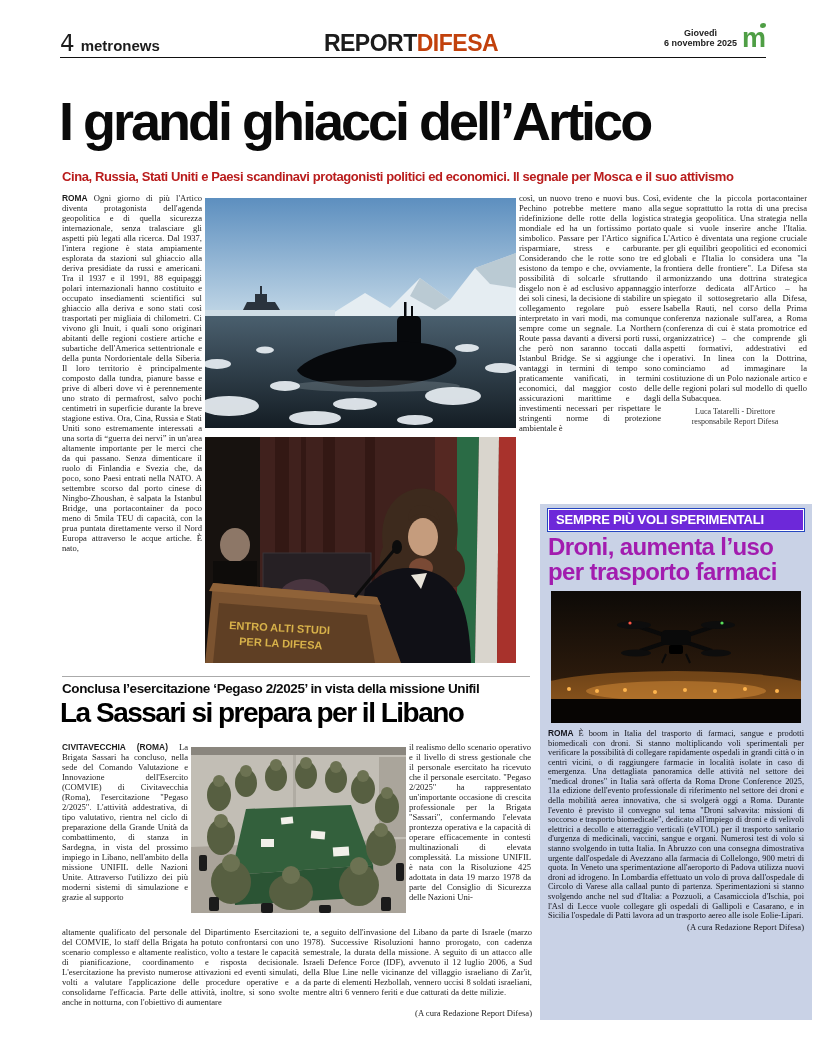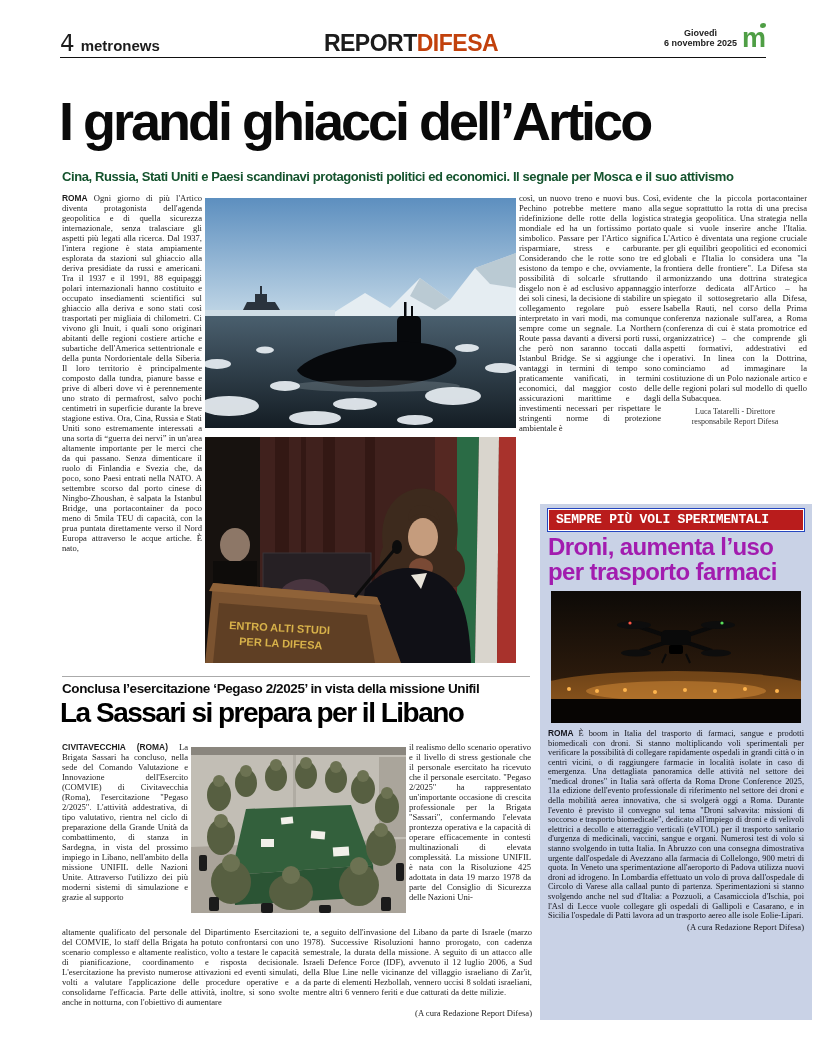--- a/index.html
+++ b/index.html
@@ -17,21 +17,21 @@
   .dateblock{text-align:center;font-family:"Liberation Sans",sans-serif;font-size:9px;font-weight:700;line-height:1.15;color:#222;}
   .mlogo{position:relative;font-family:"Liberation Sans",sans-serif;font-weight:800;font-size:27px;color:#4f9e45;line-height:22px;}
   .mleaf{position:absolute;top:-4px;right:0;width:6px;height:5px;border-radius:60% 40% 60% 40%;background:#4f9e45;}
   .hrule{left:60px;right:56px;top:57px;height:1px;background:#111;}
   
   .kicker1{left:62px;top:74px;width:702px;font-family:"Liberation Sans",sans-serif;font-weight:800;
            font-size:17px;letter-spacing:-0.8px;white-space:nowrap;color:#0d0d0d;}
   .headline1{left:59px;top:93px;width:705px;font-family:"Liberation Sans",sans-serif;font-weight:800;
              font-size:54px;letter-spacing:-3px;line-height:1.05;white-space:nowrap;color:#0a0a0a;}
   .subhead1{left:62px;top:169px;width:702px;font-family:"Liberation Sans",sans-serif;font-weight:800;
-            font-size:13px;letter-spacing:-0.4px;white-space:nowrap;color:#14532d;}
+            font-size:13px;letter-spacing:-0.4px;white-space:nowrap;color:#b91c1c;}
   .bodycol{font-size:8.6px;line-height:10px;text-align:justify;overflow:hidden;}
   .dl{font-family:"Liberation Sans",sans-serif;font-weight:700;font-size:8.4px;}
   .col1{left:62px;top:193px;width:140px;height:484px;}
   .col2{left:519px;top:193px;width:142px;height:318px;}
   .col3{left:663px;top:193px;width:144px;height:318px;}
   .byline{margin-top:4px;font-size:8px;line-height:9.5px;text-align:center;color:#333;}
   .figwrap{left:205px;top:198px;width:311px;}
   .figwrap svg{display:block;margin-bottom:9px;}
   
   .hair2{left:62px;top:676px;width:468px;height:1px;background:#aaa;}
@@ -42,21 +42,21 @@
              font-size:28px;letter-spacing:-1.5px;white-space:nowrap;color:#000000;}
   .a2col1{left:62px;top:742px;width:126px;height:186px;}
   .a2col2{left:409px;top:742px;width:122px;height:186px;}
   .a2img{left:191px;top:747px;width:215px;}
   .a2wideL{left:62px;top:927px;width:237px;height:106px;}
   .a2wideR{left:303px;top:927px;width:229px;height:96px;}
   .a2credit{left:303px;top:1008px;width:229px;font-size:8.6px;text-align:right;}
   
   .sidebar{left:540px;top:504px;width:272px;height:516px;background:#c9d2e6;box-sizing:border-box;
            padding:4px 8px 6px 8px;}
-  .badge{display:block;margin:1px 0 4px 0;background:#b91c1c;color:#fff;font-family:Liberation Mono, monospace;
+  .badge{display:block;margin:1px 0 4px 0;background:#6d28d9;color:#fff;font-family:Liberation Sans, sans-serif;
          font-weight:800;font-size:13px;letter-spacing:-0.2px;padding:2px 7px 3px 7px;border:1px solid #ffffff;
          box-shadow:0 0 0 1px #2547c0;white-space:nowrap;overflow:hidden;}
   .sbhead{font-family:Liberation Sans, sans-serif;font-weight:800;font-size:24px;letter-spacing:-0.6px;
           line-height:1.04;color:#a21caf;margin:3px 0 6px 0;}
   .sbbody{font-size:8.4px;line-height:9.6px;text-align:justify;color:#14141c;}
   .sbcredit{font-size:8.6px;text-align:right;margin-top:2px;color:#14141c;}
   .dronefig{display:block;margin:0 auto 6px auto;}
 </style>
 </head>
 <body>

